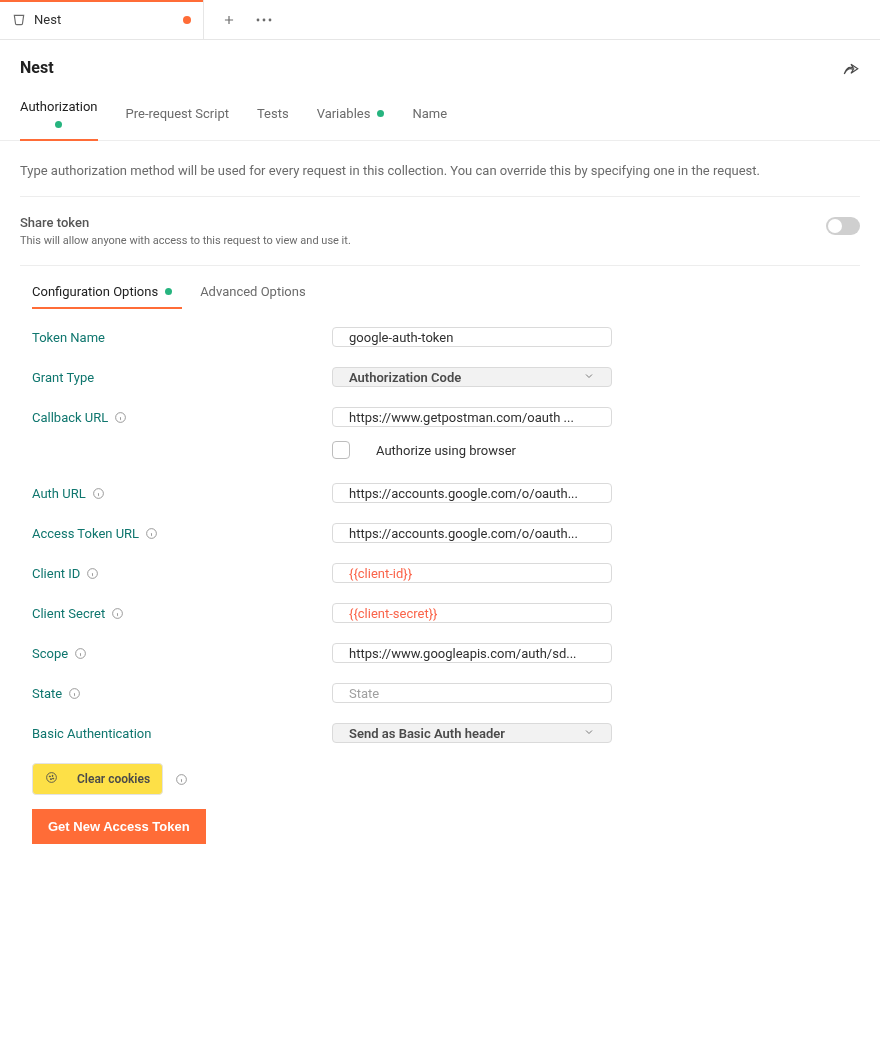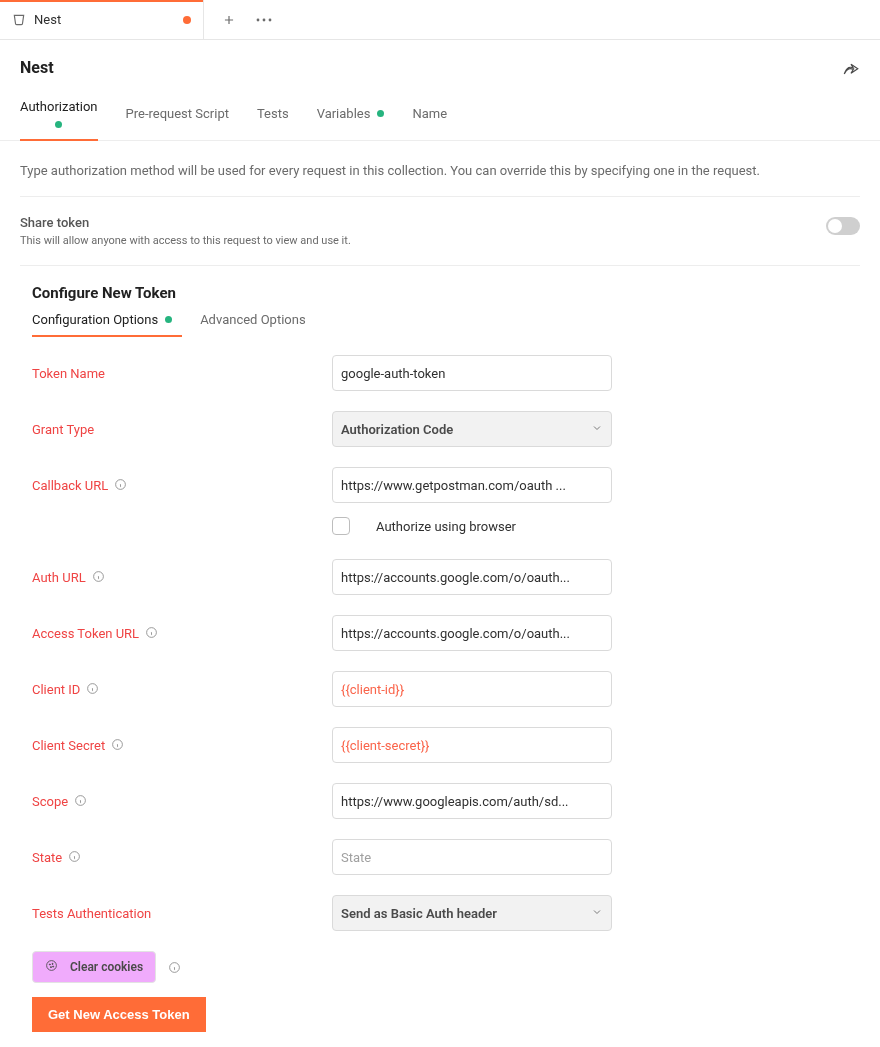--- a/index.html
+++ b/index.html
@@ -115,25 +115,25 @@
   .subtab.active{color:var(--text);}
   .subtab.active::after{
     content:"";position:absolute;left:0;right:-10px;bottom:0;height:2px;background:var(--orange);
   }
 
   .form{margin-left:12px;}
   .form-row{
     display:flex;align-items:center;margin-bottom:20px;
   }
   .form-label{
-    width:300px;display:flex;align-items:flex-start;gap:6px;color:#ef4444;font-size:13px;
+    width:300px;display:flex;align-items:center;gap:6px;color:#0f766e;font-size:13px;
   }
   .form-control{width:280px;}
   .text-input, .select-input{
-    width:100%;height:36px;border:1px solid #dadada;border-radius:4px;padding:0 8px;
+    width:100%;height:20px;border:1px solid #dadada;border-radius:4px;padding:0 16px;
     font-size:13px;font-family:inherit;color:#303030;background:var(--field-bg);
     text-overflow:ellipsis;white-space:nowrap;overflow:hidden;
   }
   .text-input::placeholder{color:#a0a0a0;}
   .text-input.var{color:var(--orange-text);}
   .select-input{
     background:var(--select-bg);color:#4a4a4a;font-weight:600;display:flex;align-items:center;justify-content:space-between;cursor:pointer;
   }
   .select-input .chev{color:#7a7a7a;}
 
@@ -141,21 +141,21 @@
   .checkbox{
     width:18px;height:18px;border:1.5px solid #bdbdbd;border-radius:4px;background:#fff;cursor:pointer;flex-shrink:0;
   }
   .checkbox-label{font-size:13px;color:#303030;}
 
   .info-icon{display:inline-flex;}
   .info-icon svg{display:block;}
 
   .actions-row{display:flex;align-items:center;gap:12px;margin-left:12px;margin-top:8px;}
   .pill-btn{
-    display:inline-flex;align-items:center;gap:12px;background:#f0abfc;border:1px solid #e3e3e3;border-radius:4px;
+    display:inline-flex;align-items:center;gap:19px;background:#fde047;border:1px solid #e3e3e3;border-radius:4px;
     padding:7px 12px;color:#4a4a4a;font-weight:600;font-size:12px;cursor:pointer;
   }
   .primary-btn{
     display:inline-flex;align-items:center;justify-content:center;background:var(--orange);color:#fff;
     border:none;border-radius:0;padding:10px 16px;font-weight:600;font-size:13px;cursor:pointer;margin-top:14px;margin-left:12px;
   }
 </style>
 </head>
 <body>
 
@@ -222,21 +222,20 @@
   <div class="share-row">
     <div class="share-text">
       <div class="label">Share token</div>
       <div class="sub">This will allow anyone with access to this request to view and use it.</div>
     </div>
     <div class="toggle">
       <div class="knob"></div>
     </div>
   </div>
 
-  <div class="section-title">Configure New Token</div>
 
   <div class="subtabs">
     <div class="subtab active">
       <span>Configuration Options</span>
       <span class="status-dot"></span>
     </div>
     <div class="subtab">
       <span>Advanced Options</span>
     </div>
   </div>
@@ -373,21 +372,21 @@
             </svg>
         </span>
       </div>
       <div class="form-control">
         <input class="text-input" placeholder="State" style="">
       </div>
     </div>
 
     <div class="form-row">
       <div class="form-label">
-        <span>Tests Authentication</span>
+        <span>Basic Authentication</span>
       </div>
       <div class="form-control">
         <div class="select-input">
           <span>Send as Basic Auth header</span>
           <span class="chev">
             <svg width="12" height="12" viewBox="0 0 24 24" fill="none" stroke="currentColor" stroke-width="2">
                 <path d="M6 9l6 6 6-6"></path>
               </svg>
           </span>
         </div>

